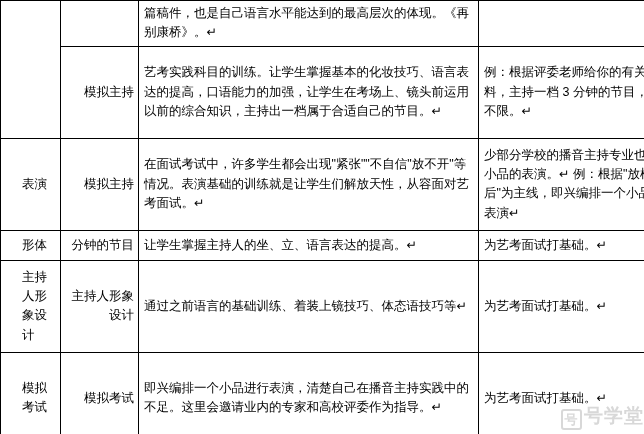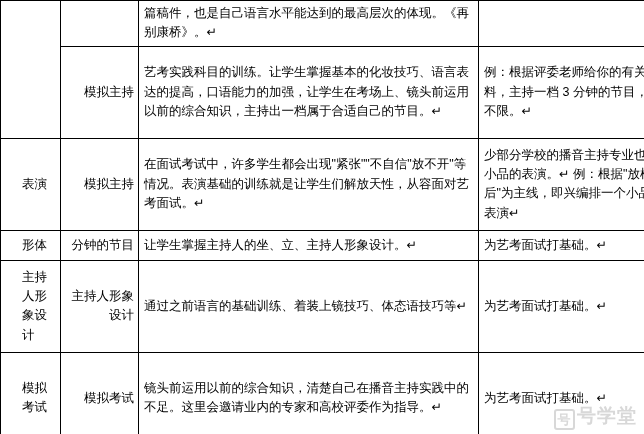--- a/index.html
+++ b/index.html
@@ -46,21 +46,21 @@
   }
   td.col-note {
     width: 200px;
     vertical-align: middle;
   }
   .cell-text {
     display: block;
   }
   .watermark {
     position: absolute;
-    right: 7px;
+    right: 0;
     bottom: 4px;
     font-size: 19px;
     color: #d8d8d8;
     font-weight: bold;
     letter-spacing: 1px;
     pointer-events: none;
     font-family: "Liberation Sans", "DejaVu Sans", sans-serif;
   }
   .watermark .wm-mark {
     display: inline-block;
@@ -125,21 +125,21 @@
     </tr>
 
     <tr style="height:30px;">
       <td class="col-cat">
         <span class="cell-text">形体</span>
       </td>
       <td class="col-sub">
         <span class="cell-text">分钟的节目</span>
       </td>
       <td class="col-desc">
-        <span class="cell-text">让学生掌握主持人的坐、立、主持人形象设计。↵</span>
+        <span class="cell-text">让学生掌握主持人的坐、立、语言表达的提高。↵</span>
       </td>
       <td class="col-note">
         <span class="cell-text">为艺考面试打基础。↵</span>
       </td>
     </tr>
 
     <tr style="height:92px;">
       <td class="col-cat">
         <span class="cell-text">主持人形象设计</span>
       </td>
@@ -155,21 +155,21 @@
     </tr>
 
     <tr style="height:92px;">
       <td class="col-cat">
         <span class="cell-text">模拟考试</span>
       </td>
       <td class="col-sub">
         <span class="cell-text">模拟考试</span>
       </td>
       <td class="col-desc">
-        <span class="cell-text">镜头前运用以前的综合知识，清楚自己在播音主持实践中的不足。这里会邀请业内的专家和高校评委作为指导。↵</span>
+        <span class="cell-text">即兴编排一个小品进行表演，清楚自己在播音主持实践中的不足。这里会邀请业内的专家和高校评委作为指导。↵</span>
       </td>
       <td class="col-note">
         <span class="cell-text">为艺考面试打基础。↵</span>
       </td>
     </tr>
 
   </tbody>
 </table>
 
 <div class="watermark">

